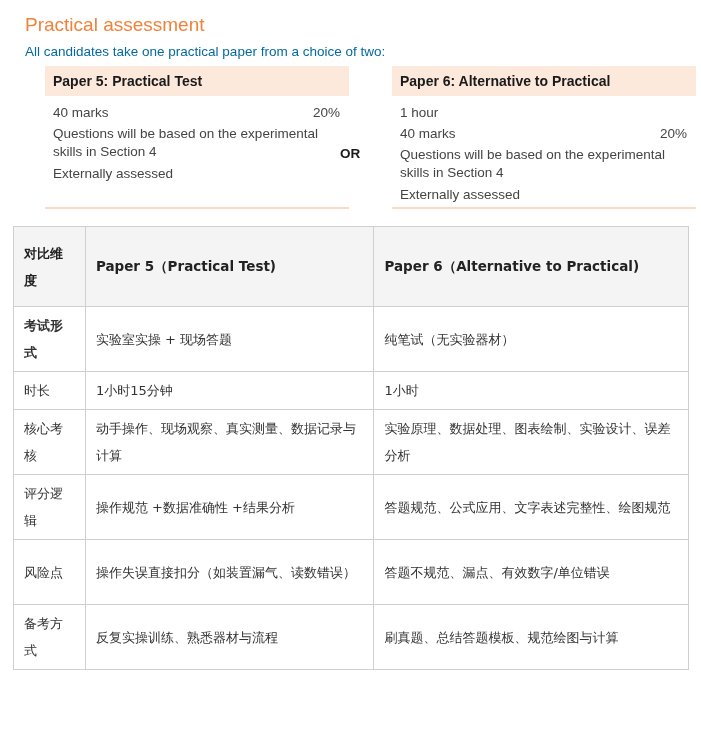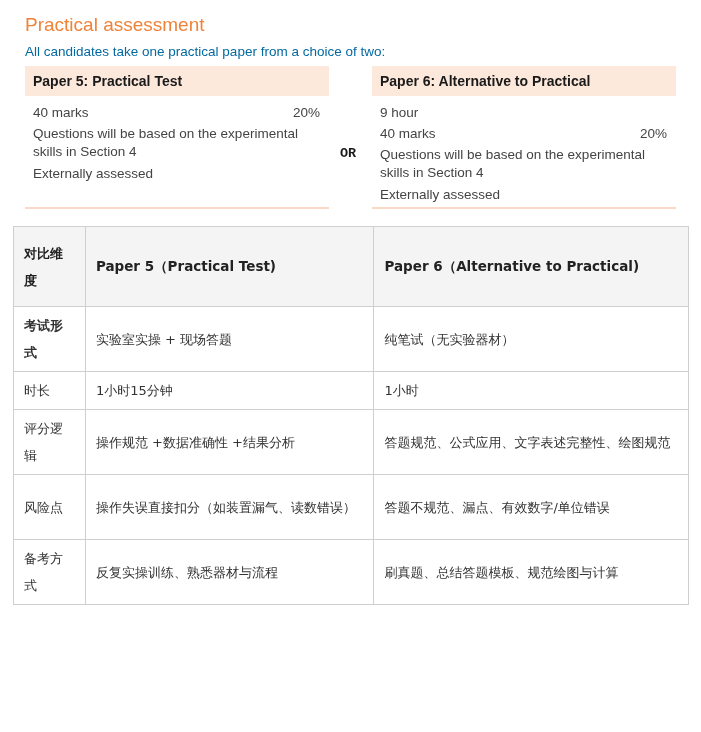--- a/index.html
+++ b/index.html
@@ -2,29 +2,29 @@
 <html><head>
   <meta charset="utf-8">
   <style>
     * { box-sizing: border-box; margin: 0; padding: 0; }
     html, body { width: 701px; height: 732px; background: #ffffff; overflow: hidden; }
     body { position: relative; font-family: "Liberation Sans", "DejaVu Sans", sans-serif; color: #333; }
 
     .title { position: absolute; left: 25px; top: 14px; font-size: 19px; color: #f0833a; font-weight: normal; letter-spacing: 0; }
     .subtitle { position: absolute; left: 25px; top: 44px; font-size: 13.5px; color: #0369a1; }
 
-    .paper { position: absolute; top: 66px; width: 304px; }
+    .paper { position: absolute; top: 66px; width: 304px; margin-left: 20px; }
     .paper.left { left: 25px; }
     .paper.right { left: 372px; }
     .paper-head { height: 30px; background: #fde8dc; padding: 7px 8px; font-size: 14px; font-weight: bold; color: #1a1a1a; }
     .paper-body { padding: 6px 8px 0 8px; font-size: 13.5px; color: #444; line-height: 21px; }
     .paper-line { display: flex; justify-content: space-between; }
     .paper-desc { line-height: 18px; margin-top: 2px; margin-bottom: 2px; width: 270px; }
     .paper-foot { position: absolute; top: 141px; left: 0; width: 304px; height: 2px; background: #fbd9c6; }
-    .or-label { position: absolute; left: 340px; top: 146px; font-size: 13.5px; font-weight: bold; color: #1a1a1a; font-family: Liberation Mono, monospace; }
+    .or-label { position: absolute; left: 340px; top: 146px; font-size: 13.5px; font-weight: bold; color: #1a1a1a; }
 
     table.cmp { position: absolute; left: 13px; top: 226px; width: 676px; border-collapse: collapse; font-family: "DejaVu Sans", "Liberation Sans", sans-serif; font-size: 13px; color: #333; }
     table.cmp td, table.cmp th { border: 1px solid #cfcfcf; padding: 0 10px; vertical-align: middle; text-align: left; line-height: 27px; }
     table.cmp th { background: #f4f4f4; font-weight: bold; color: #222; font-size: 13.5px; }
     table.cmp th.dim { font-size: 13px; }
     table.cmp td.dim { font-weight: normal; }
     col.c1 { width: 72px; }
     col.c2 { width: 289px; }
     col.c3 { width: 315px; }
     tr.r-hdr { height: 80px; }
@@ -48,21 +48,21 @@
     <div>Externally assessed</div>
   </div>
   <div class="paper-foot"></div>
 </div>
 
 <div class="or-label">OR</div>
 
 <div class="paper right">
   <div class="paper-head">Paper 6: Alternative to Practical</div>
   <div class="paper-body">
-    <div>9 hour</div>
+    <div>1 hour</div>
     <div class="paper-line">
       <span>40 marks</span>
       <span style="margin-right:1px">20%</span>
     </div>
     <div class="paper-desc">Questions will be based on the experimental skills in Section 4</div>
     <div>Externally assessed</div>
   </div>
   <div class="paper-foot"></div>
 </div>
 
@@ -82,20 +82,25 @@
     <td class="dim" style="font-weight:bold">考试形式</td>
     <td>实验室实操 + 现场答题</td>
     <td>纯笔试（无实验器材）</td>
   </tr>
   <tr class="r1">
     <td class="dim">时长</td>
     <td>1小时15分钟</td>
     <td>1小时</td>
   </tr>
   <tr class="r2">
+    <td class="dim">核心考核</td>
+    <td>动手操作、现场观察、真实测量、数据记录与计算</td>
+    <td>实验原理、数据处理、图表绘制、实验设计、误差分析</td>
+  </tr>
+  <tr class="r2">
     <td class="dim">评分逻辑</td>
     <td>操作规范 +数据准确性 +结果分析</td>
     <td>答题规范、公式应用、文字表述完整性、绘图规范</td>
   </tr>
   <tr class="r2">
     <td class="dim">风险点</td>
     <td>操作失误直接扣分（如装置漏气、读数错误）</td>
     <td>答题不规范、漏点、有效数字/单位错误</td>
   </tr>
   <tr class="r2">

